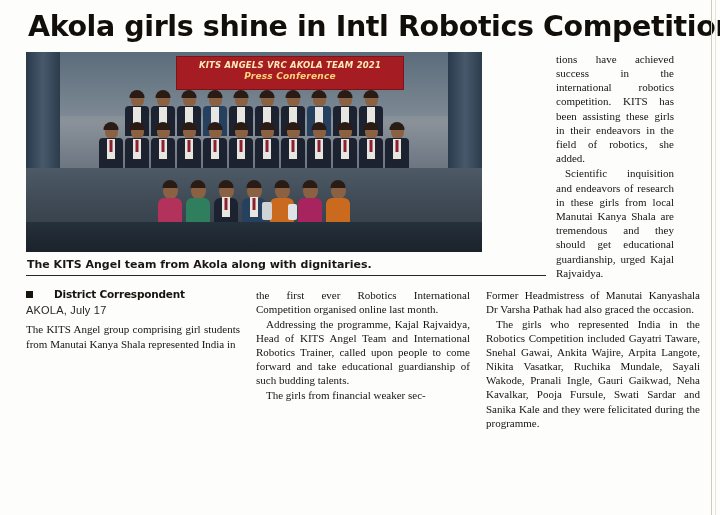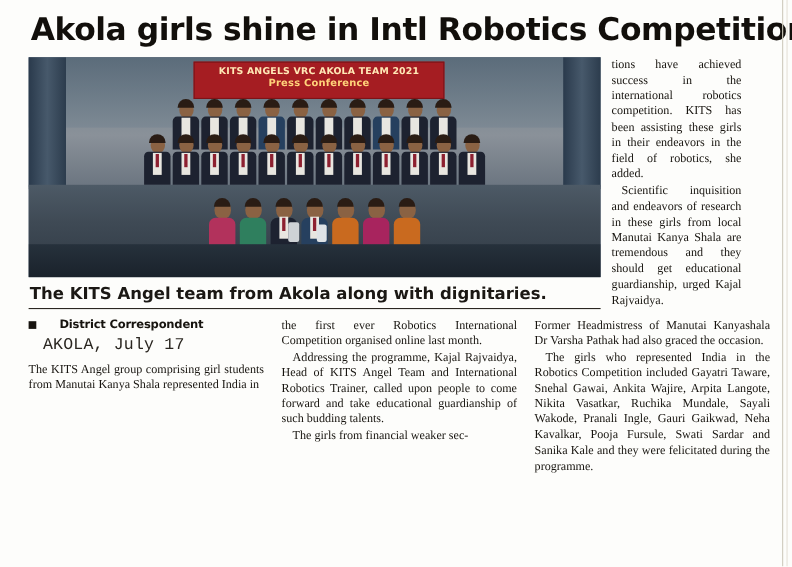--- a/index.html
+++ b/index.html
@@ -56,24 +56,25 @@
     align-items: flex-start;
     gap: 10px;
   }
 
   .photo-wrap {
     width: 520px;
     flex: 0 0 520px;
   }
   .photo {
     position: relative;
-    width: 520px;
+    width: 456px;
     height: 200px;
     overflow: hidden;
     background: #3a4a5e;
+    font-style: italic;
   }
   
   .ph-wall {
     position: absolute;
     left: 0; top: 0; right: 0; height: 118px;
     background: linear-gradient(180deg, #6d7c88 0%, #7d8a93 38%, #8a9199 60%, #6b7580 100%);
   }
   .ph-wall-panel {
     position: absolute;
     left: 0; top: 0; width: 100%; height: 64px;
@@ -161,21 +162,21 @@
     position: absolute; top: 150px; left: 236px;
     width: 10px; height: 18px; background: #cfd3d6; border-radius: 2px;
   }
   .ph-trophy2 {
     position: absolute; top: 152px; left: 262px;
     width: 9px; height: 16px; background: #dfe3e6; border-radius: 2px;
   }
 
   .caption {
     font-family: "DejaVu Sans", sans-serif;
-    font-size: 15px;
+    font-size: 11px;
     font-weight: bold;
     color: #1b1814;
     padding: 6px 0 4px 1px;
     border-bottom: 1.6px solid #2a2620;
     width: 520px;
     box-sizing: border-box;
   }
 
   .col-right-top {
     width: 118px;
@@ -213,24 +214,24 @@
     margin: 0 0 2px 0;
     display: flex;
     align-items: center;
     gap: 21px;
     letter-spacing: -0.2px;
   }
   .byline .sq {
     width: 7px; height: 7px; background: #17140f; display: inline-block;
   }
   .dateline {
-    font-family: Liberation Mono, monospace;
-    font-size: 15px;
+    font-family: Liberation Sans, sans-serif;
+    font-size: 11px;
     letter-spacing: .2px;
-    margin: 0 0 5px 13px;
+    margin: 0 0 5px 0;
     color: #2a2620;
   }
   .col .firstp { text-indent: 9px; }
 </style>
 </head>
 <body>
 
 <div class="page">
   <div class="edge-rule"></div>
   <div class="edge-rule2"></div>

